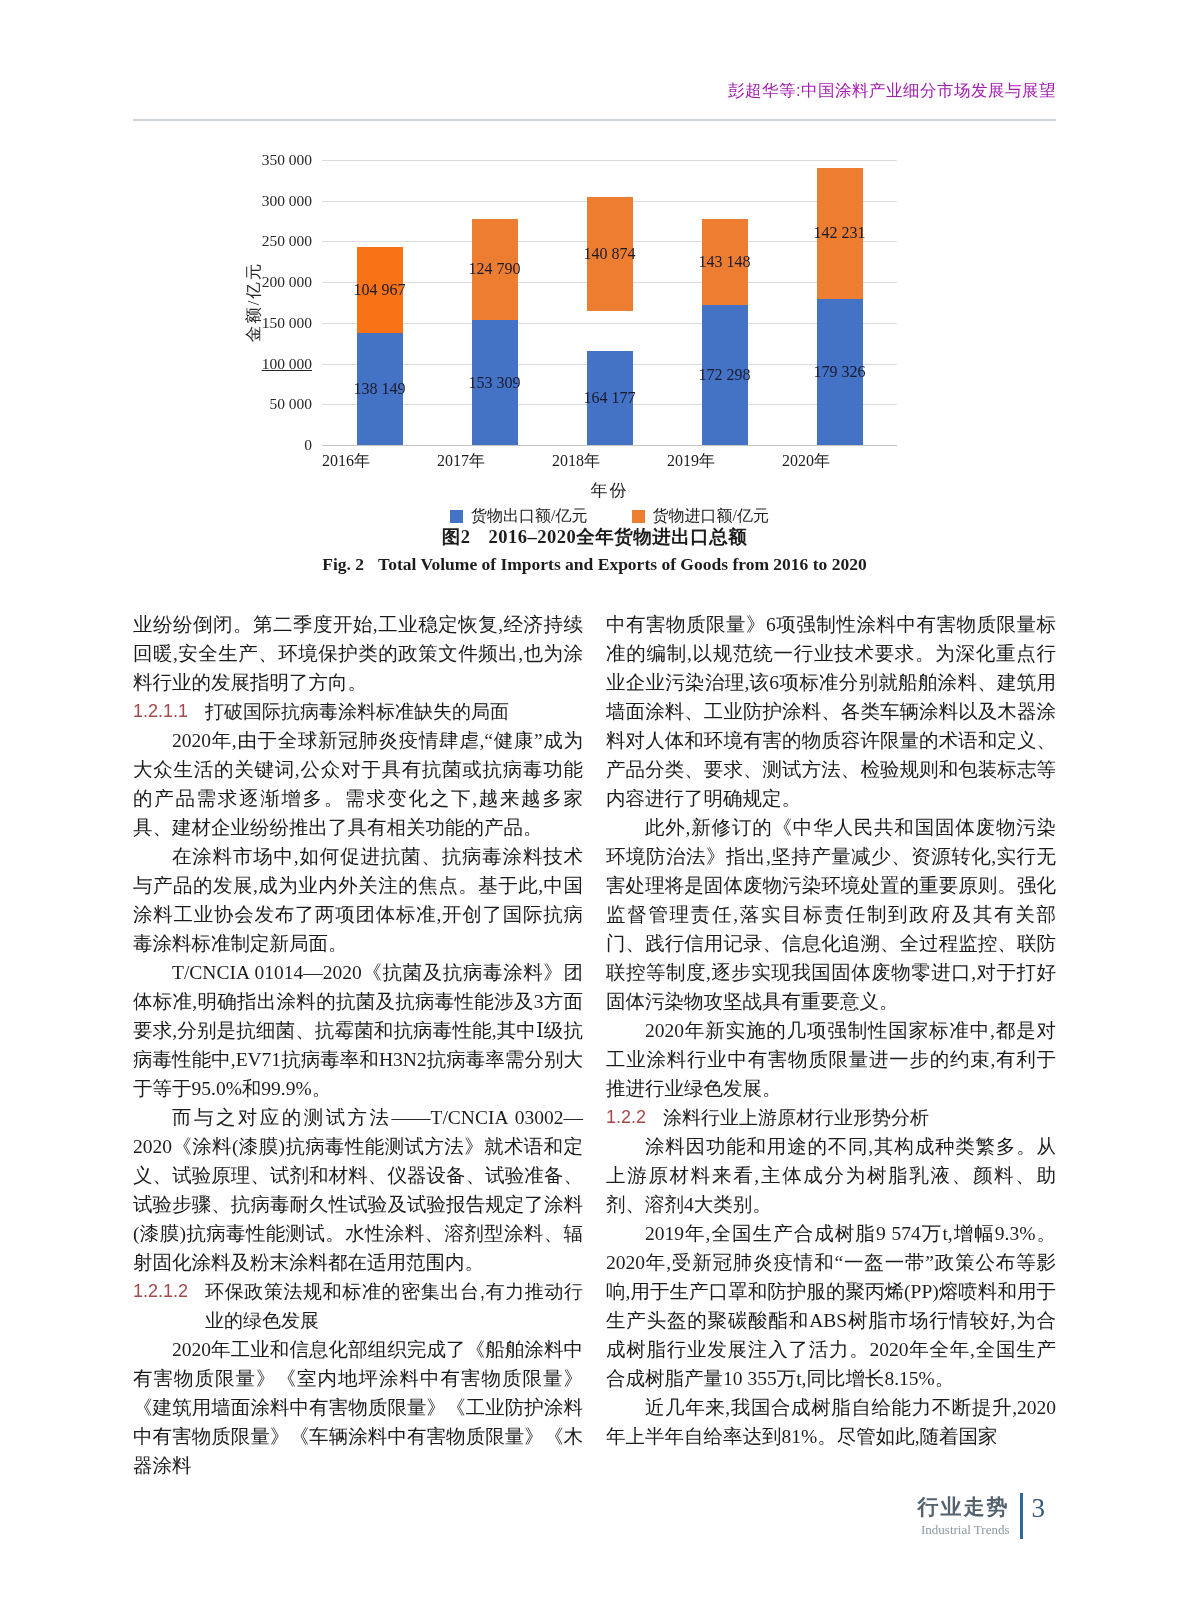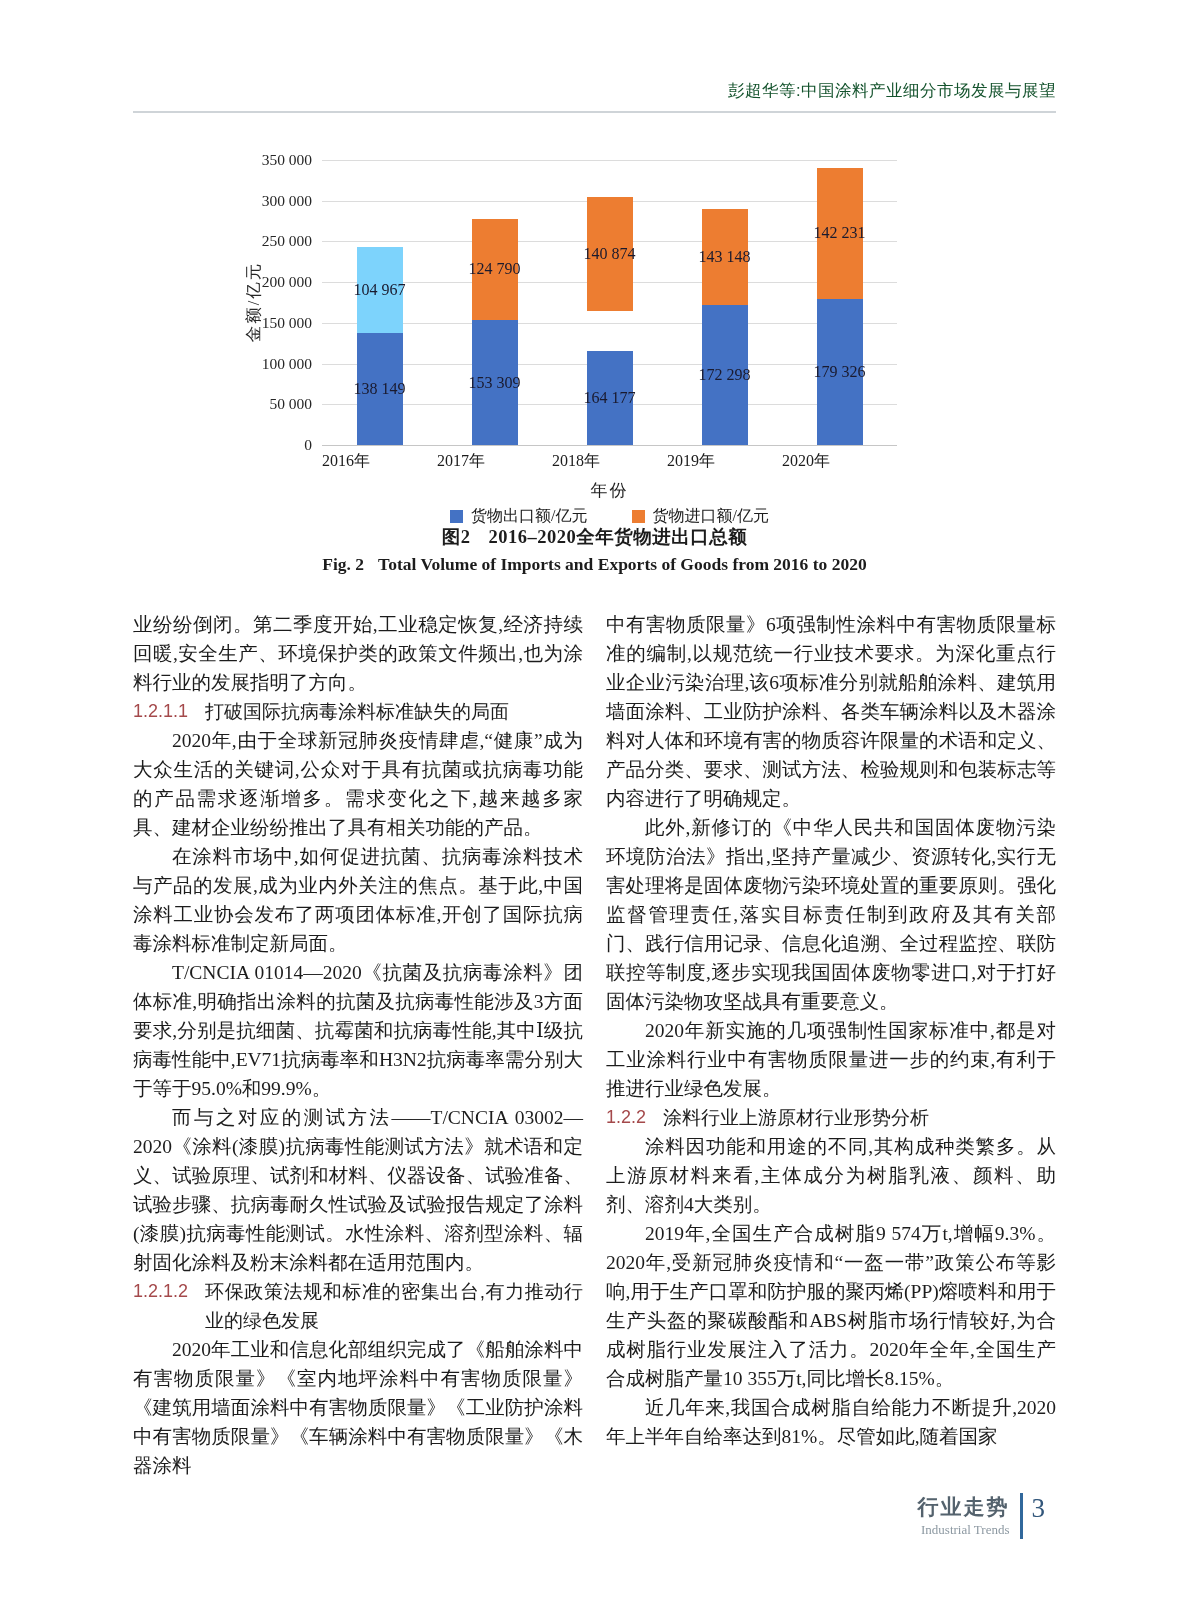--- a/index.html
+++ b/index.html
@@ -2,21 +2,21 @@
 <html><head>
 <meta charset="utf-8">
 <style>
   html,body{margin:0;padding:0;background:#e8e8e8;}
   .page{position:relative;width:1187px;height:1600px;background:#ffffff;margin:0 auto;
         font-family:"Liberation Serif","DejaVu Serif",serif;color:#1c1c1c;overflow:hidden;}
 
   
   .header{position:absolute;left:133px;top:80px;width:923px;text-align:right;
           font-family:"Liberation Sans","DejaVu Sans",sans-serif;font-size:16.5px;
-          color:#14532d;letter-spacing:.5px;padding-bottom:9px;border-bottom:2px solid #cfd4d8;}
+          color:#a21caf;letter-spacing:.5px;padding-bottom:17px;border-bottom:2px solid #cfd4d8;}
 
   
   .chart{position:absolute;left:240px;top:148px;width:700px;height:385px;}
   .plot{position:absolute;left:82px;top:12px;width:575px;height:285px;border-bottom:1px solid #c6c6c6;}
   .gridline{position:absolute;left:0;width:100%;height:1px;background:#dcdcdc;}
   .ytick{position:absolute;left:0;width:72px;text-align:right;font-size:15.5px;line-height:16px;color:#262626;}
   .ylabel{position:absolute;left:14px;top:154px;transform:translate(-50%,-50%) rotate(-90deg);
           white-space:nowrap;font-size:16.5px;color:#262626;letter-spacing:2px;}
   .seg{position:absolute;}
   .seg-label{position:absolute;left:50%;top:50%;transform:translate(-50%,-50%);
@@ -65,52 +65,52 @@
         <div class="gridline" style="top: 244.286px;"></div>
         <div class="gridline" style="top: 203.571px;"></div>
         <div class="gridline" style="top: 162.857px;"></div>
         <div class="gridline" style="top: 122.143px;"></div>
         <div class="gridline" style="top: 81.4286px;"></div>
         <div class="gridline" style="top: 40.7143px;"></div>
         <div class="gridline" style="top: 0px;"></div>
         <div class="seg" style="left: 34.5px; bottom: 0px; width: 46px; height: 112.493px; background: rgb(68, 114, 196);">
           <div class="seg-label">138 149</div>
         </div>
-        <div class="seg" style="left: 34.5px; bottom: 112.493px; width: 46px; height: 85.4731px; background: #7dd3fc;">
+        <div class="seg" style="left: 34.5px; bottom: 112.493px; width: 46px; height: 85.4731px; background: #f97316;">
           <div class="seg-label">104 967</div>
         </div>
         <div class="seg" style="left: 149.5px; bottom: 0px; width: 46px; height: 124.837px; background: rgb(68, 114, 196);">
           <div class="seg-label">153 309</div>
         </div>
         <div class="seg" style="left: 149.5px; bottom: 124.837px; width: 46px; height: 101.615px; background: rgb(237, 125, 49);">
           <div class="seg-label">124 790</div>
         </div>
         <div class="seg" style="left: 264.5px; bottom: 0px; width: 46px; height: 94px; background: rgb(68, 114, 196);">
           <div class="seg-label">164 177</div>
         </div>
         <div class="seg" style="left: 264.5px; bottom: 133.687px; width: 46px; height: 114.712px; background: rgb(237, 125, 49);">
           <div class="seg-label">140 874</div>
         </div>
         <div class="seg" style="left: 379.5px; bottom: 0px; width: 46px; height: 140.3px; background: rgb(68, 114, 196);">
           <div class="seg-label">172 298</div>
         </div>
-        <div class="seg" style="left: 379.5px; bottom: 140.3px; width: 46px; height: 96px; background: rgb(237, 125, 49);">
+        <div class="seg" style="left: 379.5px; bottom: 140.3px; width: 46px; height: 86px; background: rgb(237, 125, 49);">
           <div class="seg-label">143 148</div>
         </div>
         <div class="seg" style="left: 494.5px; bottom: 0px; width: 46px; height: 146.023px; background: rgb(68, 114, 196);">
           <div class="seg-label">179 326</div>
         </div>
         <div class="seg" style="left: 494.5px; bottom: 146.023px; width: 46px; height: 131px; background: rgb(237, 125, 49);">
           <div class="seg-label">142 231</div>
         </div>
       </div>
     <div id="yticks">
         <div class="ytick" style="top: 289px;">0</div>
         <div class="ytick" style="top: 248.286px;">50 000</div>
-        <div class="ytick" style="top: 207.571px;">100 000</div>
+        <div class="ytick" style="top: 207.571px; text-decoration: underline;">100 000</div>
         <div class="ytick" style="top: 166.857px;">150 000</div>
         <div class="ytick" style="top: 126.143px;">200 000</div>
         <div class="ytick" style="top: 85.4286px;">250 000</div>
         <div class="ytick" style="top: 44.7143px;">300 000</div>
         <div class="ytick" style="top: 4px;">350 000</div>
       </div>
     <div id="xticks">
         <div class="xtick" style="left: 82px;">2016年</div>
         <div class="xtick" style="left: 197px;">2017年</div>
         <div class="xtick" style="left: 312px;">2018年</div>

